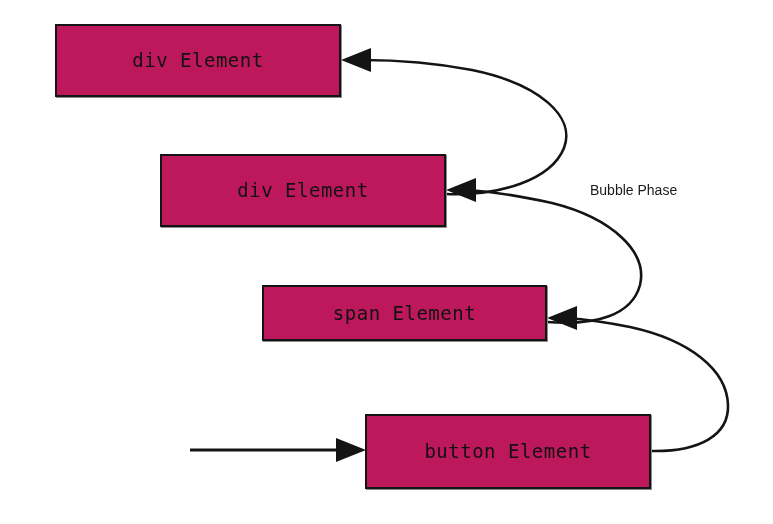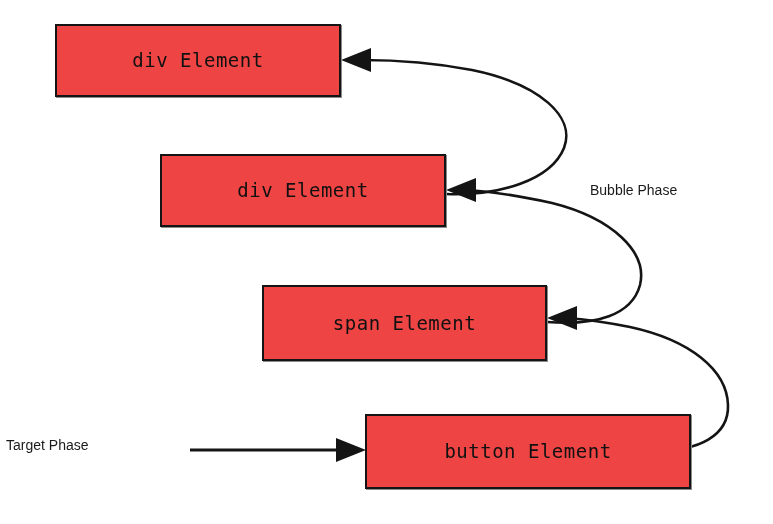--- a/index.html
+++ b/index.html
@@ -20,21 +20,21 @@
     position: absolute;
     left: 0;
     top: 0;
     width: 773px;
     height: 524px;
   }
   .node-box {
     position: absolute;
     box-sizing: border-box;
     border: 2px solid #141414;
-    background: #ef4444;
+    background: #be185d;
     display: flex;
     align-items: center;
     justify-content: center;
     box-shadow: 1px 1px 0 #8a8a8a;
   }
   .node-label {
     font-family: "DejaVu Sans Mono", "Liberation Mono", monospace;
     font-size: 19px;
     letter-spacing: 0.5px;
     color: #111111;
@@ -44,22 +44,22 @@
   .phase-label {
     position: absolute;
     font-family: "Liberation Sans", sans-serif;
     font-size: 14px;
     color: #1a1a1a;
     white-space: nowrap;
     line-height: 1;
   }
   #box-div-outer  { left: 55px;  top: 24px;  width: 286px; height: 73px; }
   #box-div-inner  { left: 160px; top: 154px; width: 286px; height: 73px; }
-  #box-span       { left: 262px; top: 285px; width: 285px; height: 76px; }
-  #box-button     { left: 365px; top: 414px; width: 326px; height: 75px; }
+  #box-span       { left: 262px; top: 285px; width: 285px; height: 56px; }
+  #box-button     { left: 365px; top: 414px; width: 286px; height: 75px; }
   #label-bubble-phase { left: 590px; top: 183px; }
   #label-target-phase { left: 6px;   top: 438px; }
 </style>
 </head>
 <body>
 
 <div id="canvas">
 
   <svg id="diagram-svg" viewBox="0 0 773 524" xmlns="http://www.w3.org/2000/svg">
 
@@ -87,15 +87,14 @@
   <div class="node-box" id="box-span">
     <span class="node-label">span Element</span>
   </div>
 
   <div class="node-box" id="box-button">
     <span class="node-label">button Element</span>
   </div>
 
   <div class="phase-label" id="label-bubble-phase">Bubble Phase</div>
 
-  <div class="phase-label" id="label-target-phase">Target Phase</div>
 
 </div>
 
 </body></html>

